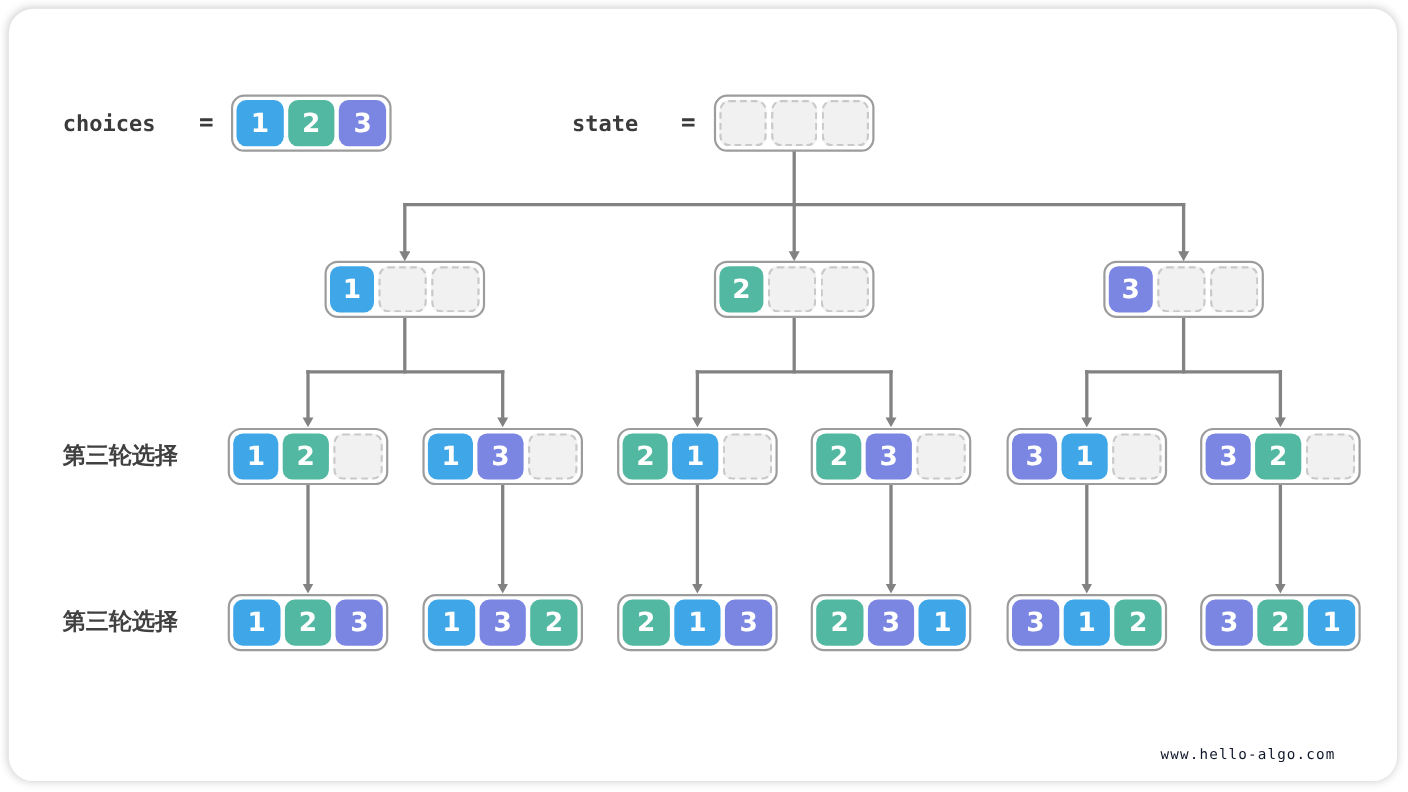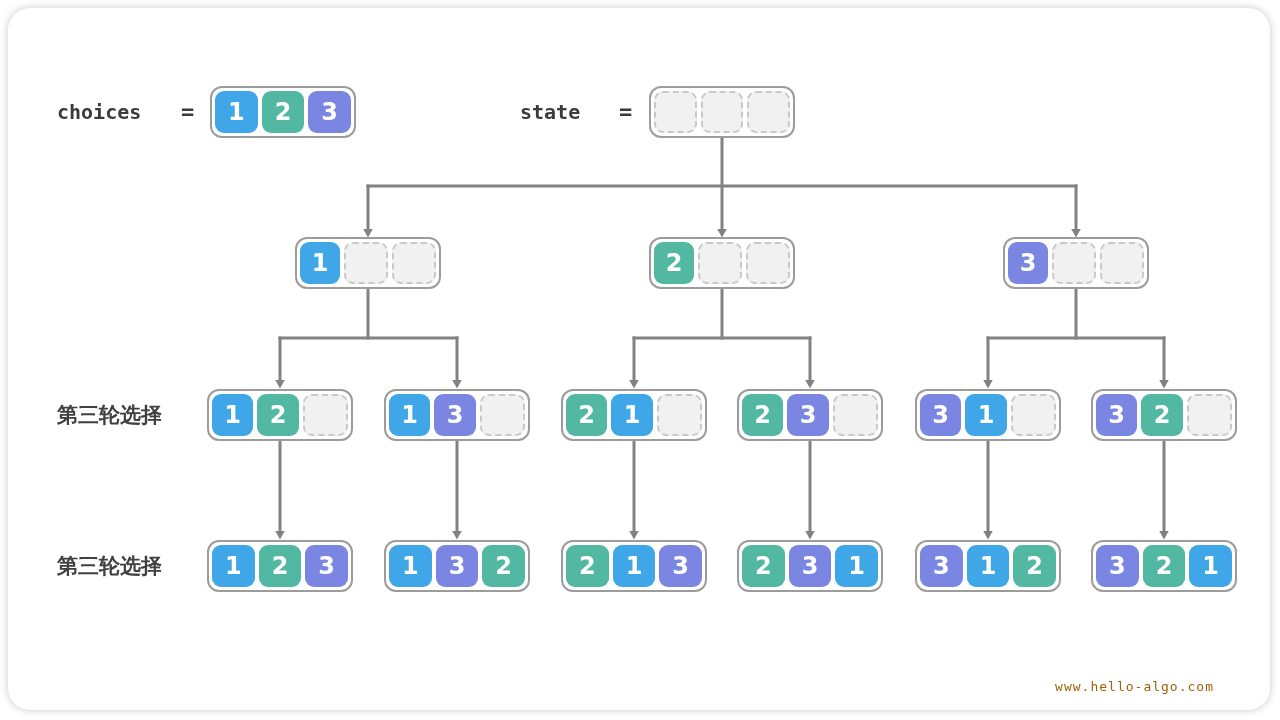--- a/index.html
+++ b/index.html
@@ -8,21 +8,21 @@
   svg.connectors{position:absolute;left:0;top:0;width:1280px;height:720px;pointer-events:none;}
   .box{position:absolute;width:146px;height:52px;box-sizing:border-box;background:#ffffff;border:2px solid #9c9c9c;border-radius:12px;display:flex;gap:4px;padding:3px;}
   .cell{flex:1 1 0;height:42px;box-sizing:border-box;border-radius:9px;display:flex;align-items:center;justify-content:center;
         color:#ffffff;font-family:"DejaVu Sans","Liberation Sans",sans-serif;font-weight:700;font-size:24px;}
   .cell.empty{background:#f1f1f1;border:2px dashed #c9c9c9;}
   .code{position:absolute;top:86px;height:52px;line-height:52px;font-family:"DejaVu Sans Mono","Liberation Mono",monospace;
         font-weight:700;font-size:20px;color:#3b3b3b;white-space:pre;}
   .eq{font-weight:700;font-size:22px;}
   .row-label{position:absolute;left:57px;width:150px;height:52px;line-height:52px;font-size:21px;font-weight:600;color:#404040;}
   .watermark{position:absolute;right:66px;bottom:26px;font-family:"DejaVu Sans Mono","Liberation Mono",monospace;
-             font-size:13px;color:#a16207;letter-spacing:1px;}
+             font-size:13px;color:#0f172a;letter-spacing:1px;}
 </style>
 </head>
 <body>
 
 <div class="stage">
   <div class="card"></div>
 
   <svg class="connectors" viewBox="0 0 1280 720">
     <defs>
       <marker id="ah" markerUnits="userSpaceOnUse" markerWidth="12" markerHeight="12" refX="0.5" refY="5" orient="auto">

